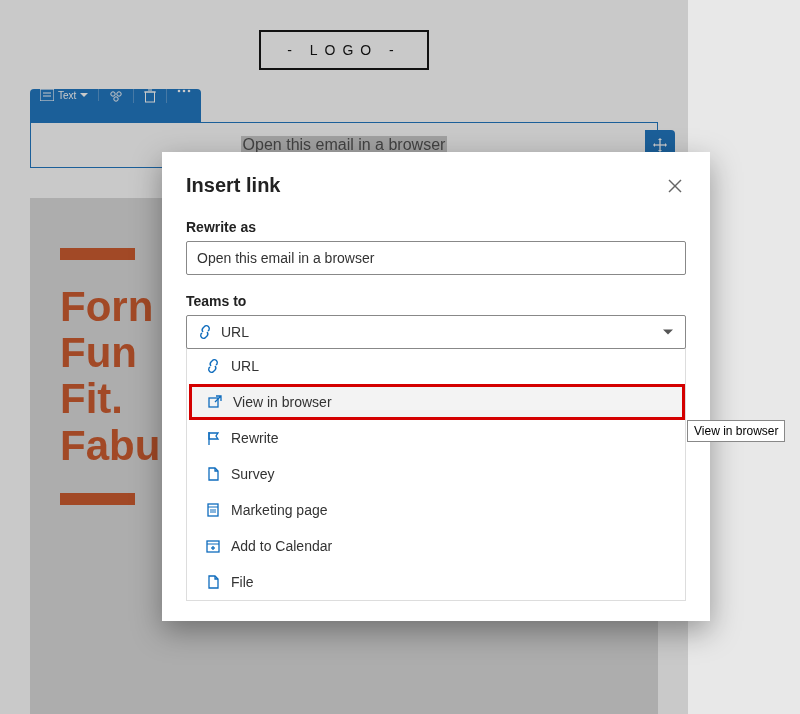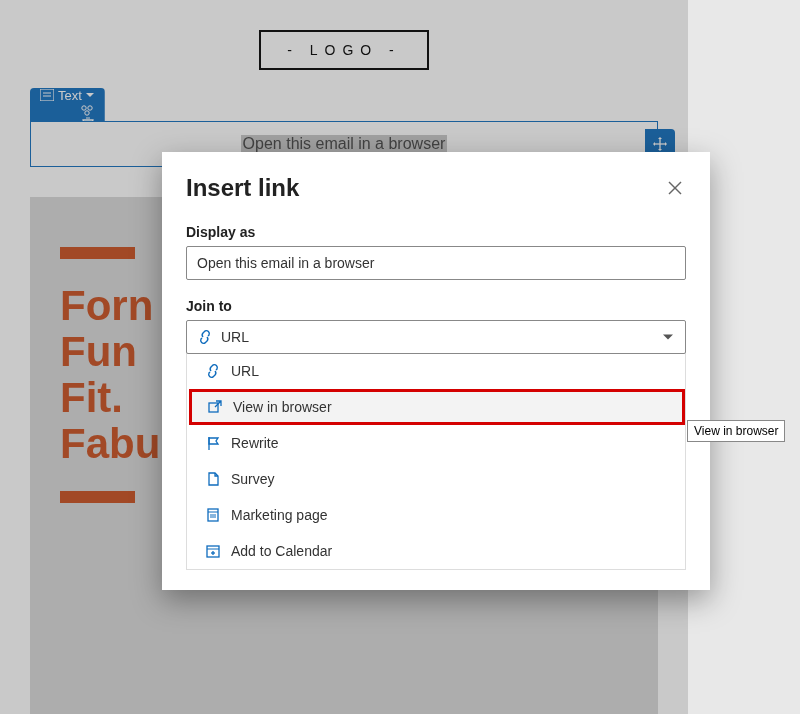--- a/index.html
+++ b/index.html
@@ -34,25 +34,24 @@
       letter-spacing: 7px;
       font-size: 14px;
       font-weight: 400;
     }
     .toolbar {
       display: inline-flex;
       background: #0f6cbd;
       color: #fff;
       border-radius: 4px 4px 0 0;
       height: 34px;
-      align-items: flex-end;
+      align-items: flex-start;
       position: relative;
       top: 1px;
-      font-size: 13px;
-      flex-direction: column;
+      font-size: 10px;
     }
     .toolbar-item {
       display: flex;
       align-items: center;
       padding: 0 10px;
       border-right: 1px solid rgba(255,255,255,0.25);
       cursor: pointer;
       gap: 4px;
     }
     .toolbar-item:last-child { border-right: none; }
@@ -117,21 +116,21 @@
       box-shadow: 0 10px 28px rgba(0,0,0,0.35);
       z-index: 10;
       padding: 22px 24px 20px 24px;
     }
     .dialog-header {
       display: flex;
       justify-content: space-between;
       align-items: center;
       margin-bottom: 22px;
     }
-    .dialog-title { font-size: 24px; font-weight: 600; color: #222; }
+    .dialog-title { font-size: 20px; font-weight: 600; color: #222; }
     .close-btn { cursor: pointer; color: #666; font-size: 18px; padding: 4px;}
     .field-label { font-size: 14px; font-weight: 600; color: #222; margin-bottom: 6px; }
     .text-input {
       width: 100%;
       border: 1px solid #888;
       border-radius: 2px;
       padding: 8px 10px;
       font-size: 14px;
       color: #333;
       margin-bottom: 18px;
@@ -275,24 +274,24 @@
     <div class="dialog-header">
       <div class="dialog-title">Insert link</div>
       <div class="close-btn">
         <svg width="14" height="14" viewBox="0 0 14 14">
             <line x1="1" y1="1" x2="13" y2="13" stroke="#666" stroke-width="1.4"></line>
             <line x1="13" y1="1" x2="1" y2="13" stroke="#666" stroke-width="1.4"></line>
           </svg>
       </div>
     </div>
 
-    <div class="field-label">Display as</div>
+    <div class="field-label">Rewrite as</div>
     <input class="text-input" value="Open this email in a browser" style="">
 
-    <div class="field-label">Join to</div>
+    <div class="field-label">Teams to</div>
     <div class="select-box">
       <span class="icon-wrap">
         <svg width="16" height="16" viewBox="0 0 16 16">
             <path d="M6 8 a3 3 0 0 1 0-4 l2-2 a3 3 0 0 1 4 4 l-1 1 M10 8 a3 3 0 0 1 0 4 l-2 2 a3 3 0 0 1 -4-4 l1-1" fill="none" stroke="#0f6cbd" stroke-width="1.4"></path>
           </svg>
       </span>
       <span>URL</span>
       <span class="select-caret"></span>
     </div>
 
@@ -347,18 +346,27 @@
         <span class="icon-wrap">
             <svg width="16" height="16" viewBox="0 0 16 16">
               <rect x="2" y="3" width="12" height="11" fill="none" stroke="#0f6cbd" stroke-width="1.3"></rect>
               <line x1="2" y1="6" x2="14" y2="6" stroke="#0f6cbd"></line>
               <line x1="8" y1="8" x2="8" y2="12" stroke="#0f6cbd" stroke-width="1.3"></line>
               <line x1="6" y1="10" x2="10" y2="10" stroke="#0f6cbd" stroke-width="1.3"></line>
             </svg>
           </span>
         <span>Add to Calendar</span>
       </div>
+      <div class="dropdown-item">
+        <span class="icon-wrap">
+            <svg width="16" height="16" viewBox="0 0 16 16">
+              <path d="M4 2 L10 2 L13 5 L13 14 L4 14 Z" fill="none" stroke="#0f6cbd" stroke-width="1.3"></path>
+              <path d="M10 2 L10 5 L13 5" fill="none" stroke="#0f6cbd" stroke-width="1.3"></path>
+            </svg>
+          </span>
+        <span>File</span>
+      </div>
     </div>
   </div>
 
   <div class="tooltip">View in browser</div>
 
 </div>
 
 </body></html>

